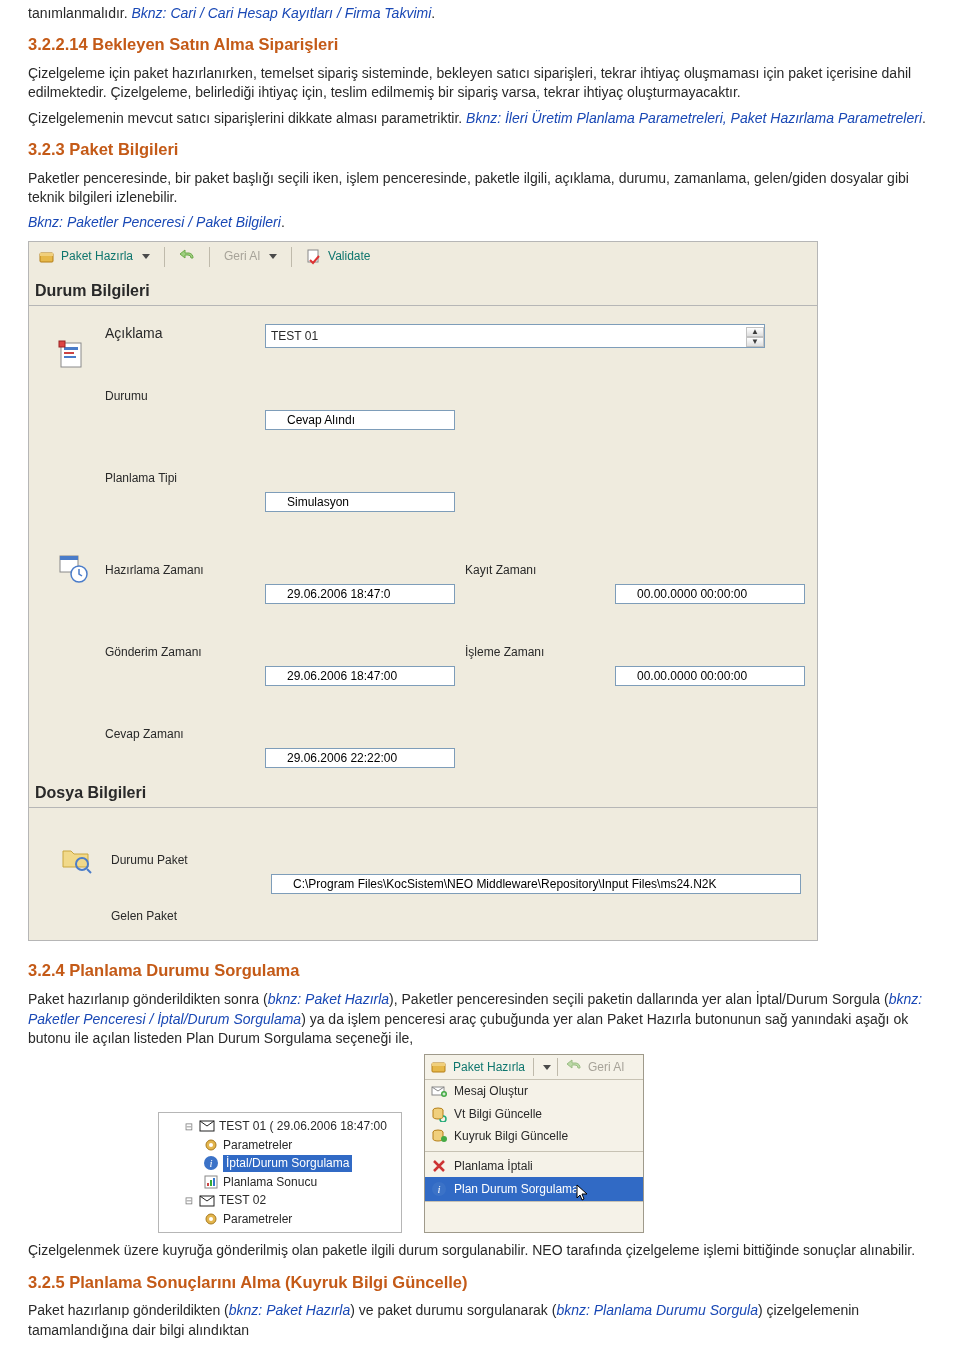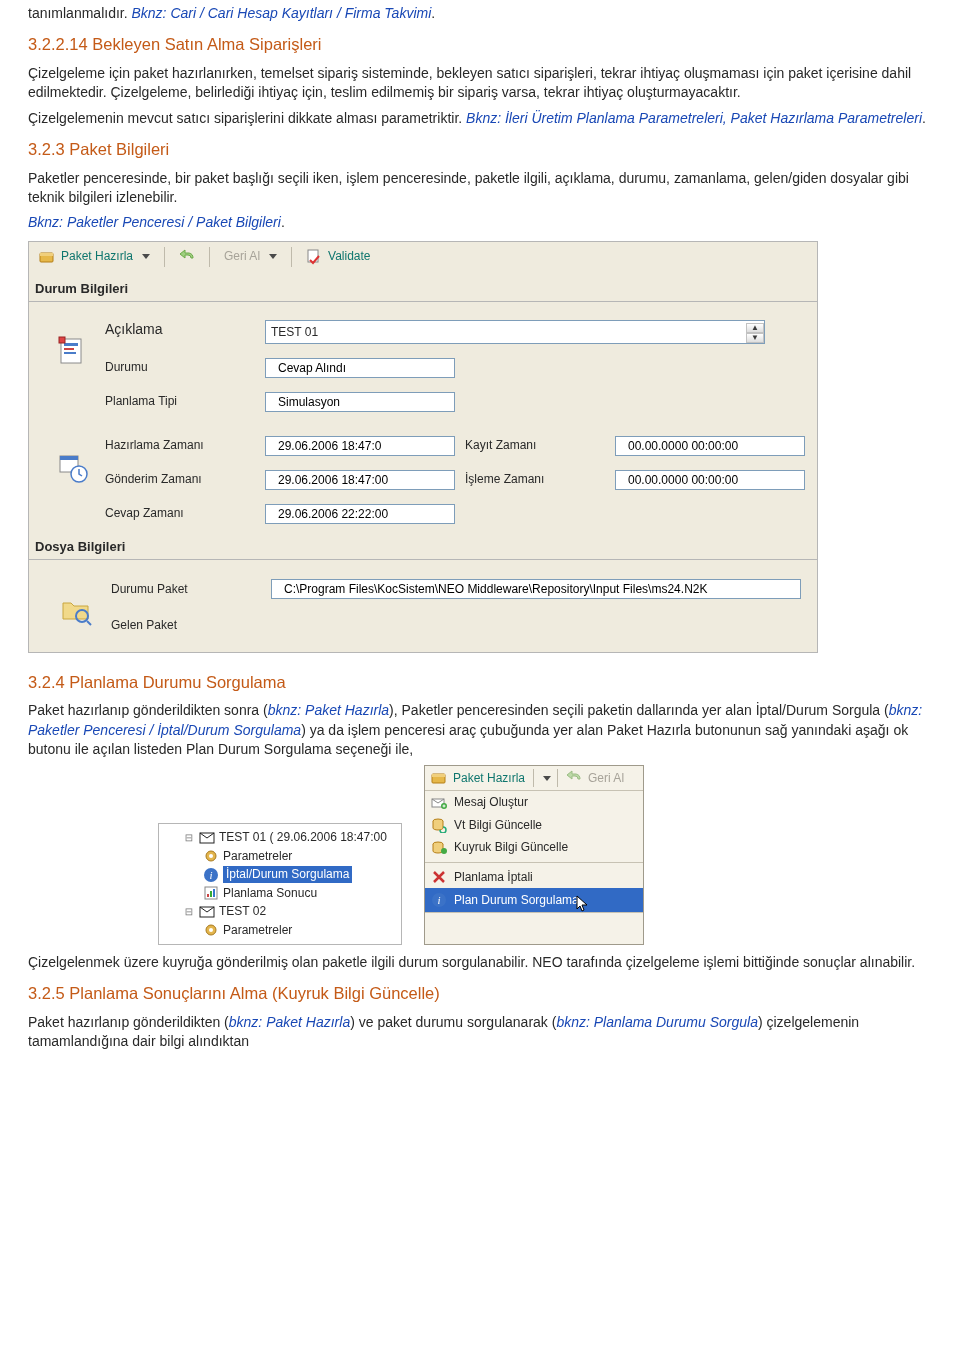--- a/index.html
+++ b/index.html
@@ -14,21 +14,21 @@
 }
 .page {
   padding: 4px 28px 0 28px;
   box-sizing: border-box;
 }
 .p { margin: 0 0 6px 0; }
 .ital-link { color: #1948b5; font-style: italic; }
 .ital-link-no { font-style: italic; color: #1948b5; }
 h3 {
   color: #c45a17;
-  font-weight: 400;
+  font-weight: 700;
   font-size: 16.5px;
   margin: 10px 0 8px 0;
 }
 .panel {
   border: 1px solid #b6b6b6;
   background: #efebde;
   width: 790px;
   margin: 8px 0 18px 0;
   padding: 0 0 10px 0;
   box-sizing: border-box;
@@ -54,21 +54,21 @@
 .tb-sep { width: 1px; height: 20px; background: #bfbaab; margin: 0 2px; }
 .dropdown-caret {
   width: 0; height: 0;
   border-left: 4px solid transparent;
   border-right: 4px solid transparent;
   border-top: 5px solid #4a4a4a;
   margin-left: 3px;
 }
 .section-hdr {
   font-weight: 700;
-  font-size: 13px;
+  font-size: 16px;
   padding: 4px 6px 3px 6px;
   border-bottom: 1px solid #b6b6b6;
   margin-top: 4px;
   background: #efebde;
 }
 .section-body {
   display: flex;
   padding: 18px 12px 6px 12px;
 }
 .left-iconcol {
@@ -85,22 +85,23 @@
   row-gap: 14px;
   font-size: 12px;
   align-items: center;
 }
 .form-label { white-space: nowrap; }
 .form-input {
   height: 20px;
   border: 1px solid #7e9db9;
   background: #fff;
   font-size: 12px;
-  padding: 0 12px;
-  box-sizing: border-box;
+  padding: 0 21px;
+  box-sizing: border-box;
+  margin-top: 48px;
 }
 .form-textarea {
   height: 24px;
   border: 1px solid #7e9db9;
   background: #fff;
   font-size: 12px;
   padding: 3px 5px 3px 5px;
   box-sizing: border-box;
   width: 500px;
   position: relative;

